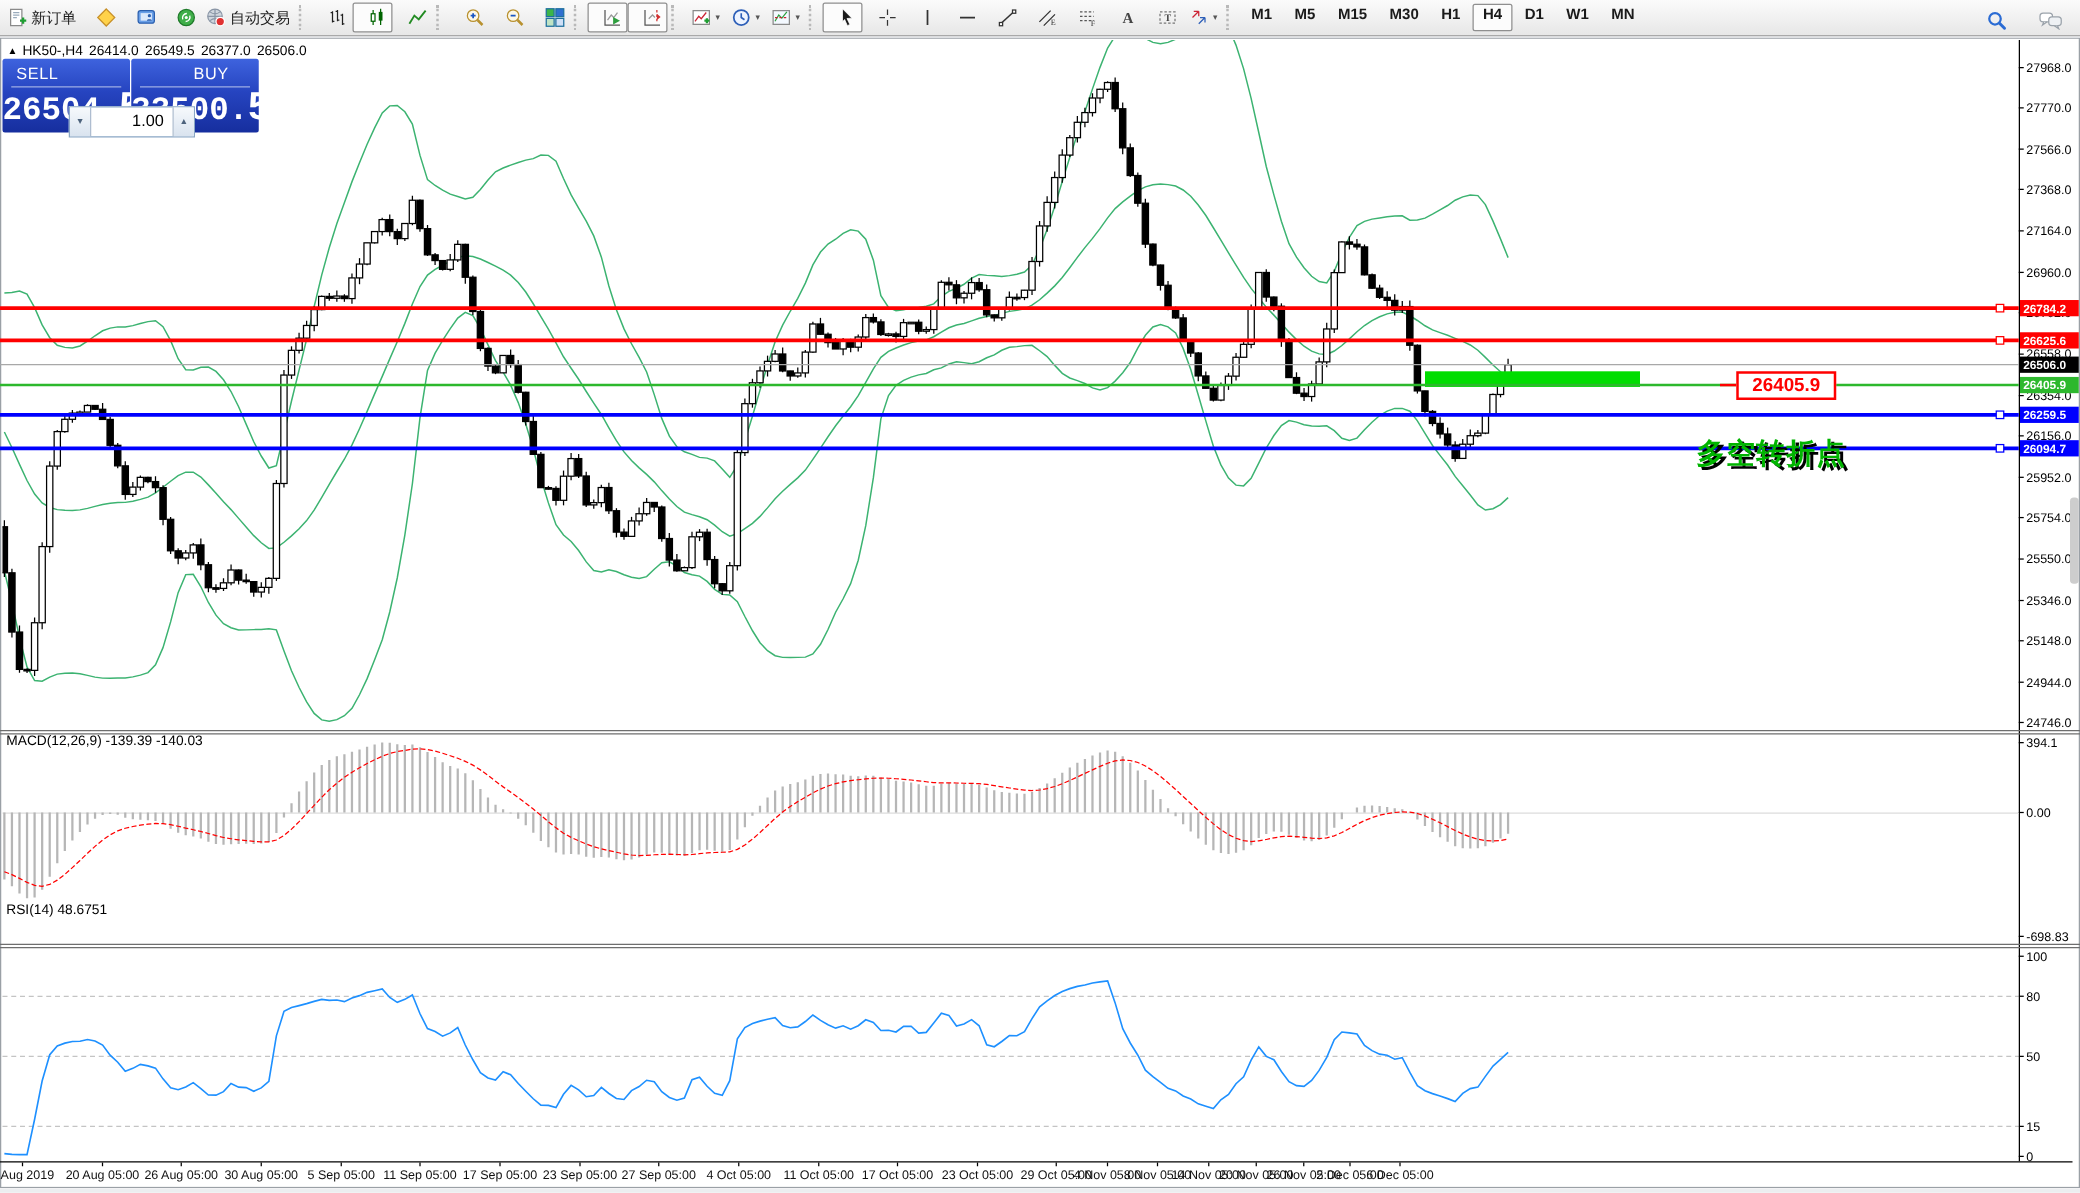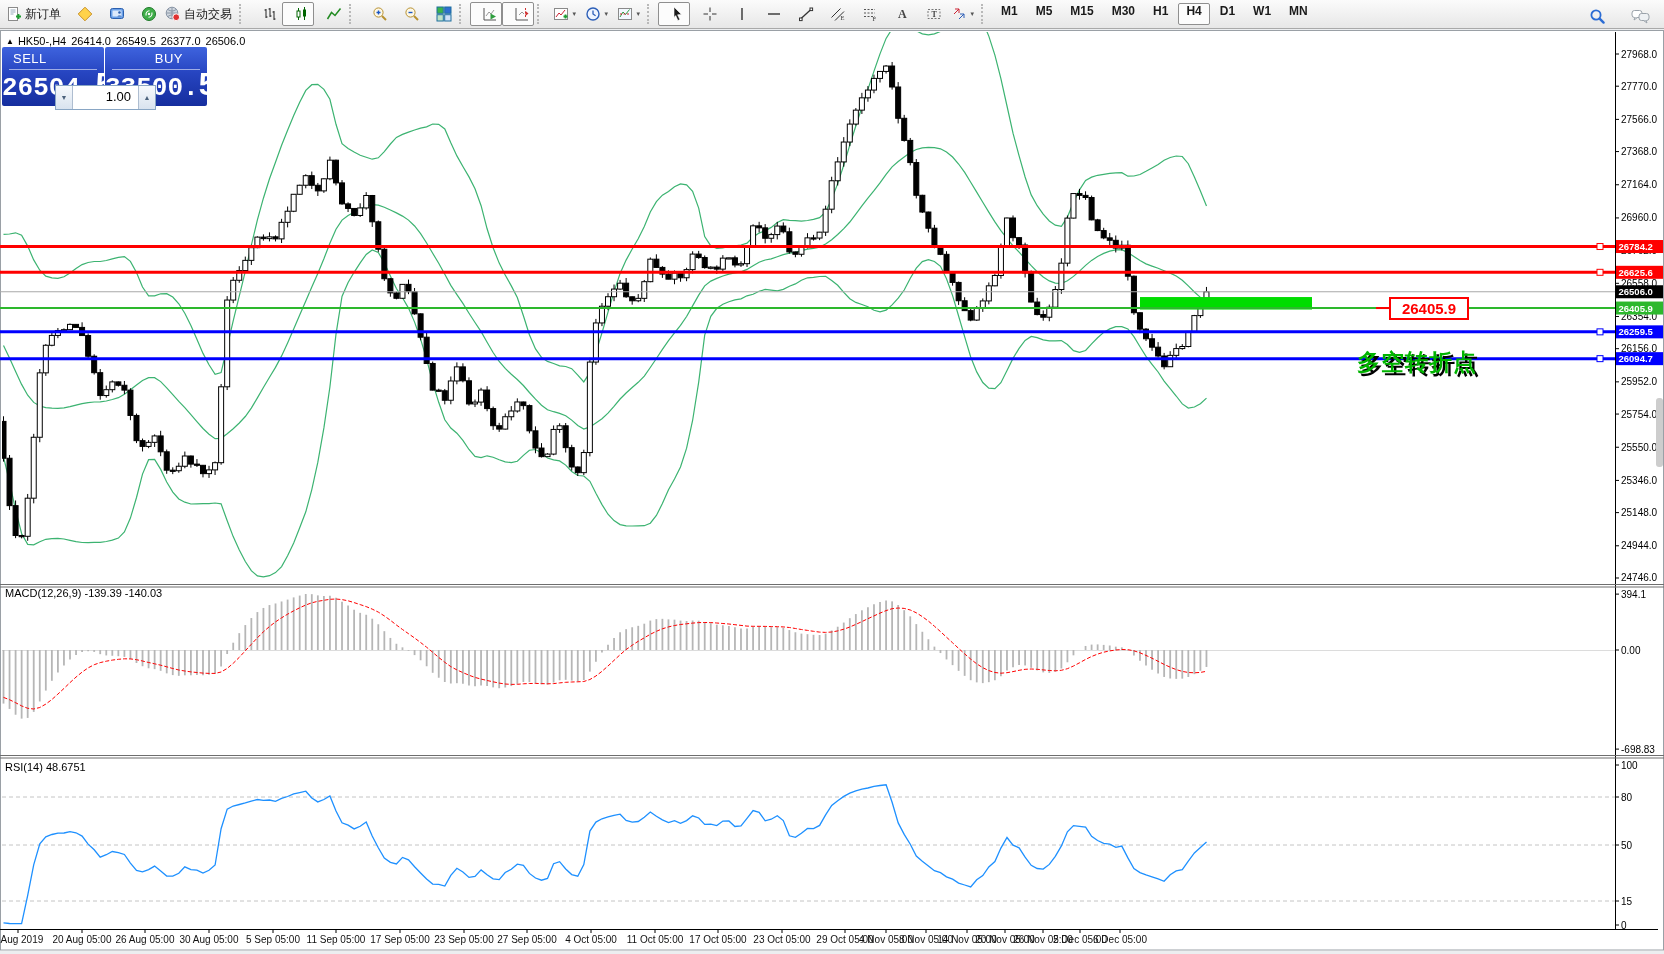--- a/index.html
+++ b/index.html
@@ -49,21 +49,21 @@
   .volume-box{position:absolute;left:53px;top:2px;width:101px;height:25px;box-sizing:border-box;
     background:#fff;border:1px solid #89a6c4;display:flex;z-index:7;margin-top:36px;}
   .spin{width:16px;display:flex;align-items:center;justify-content:center;font-size:7px;color:#4c627c;
     background:linear-gradient(#f6f9fc,#d9e3ef);}
   .spin.down{border-right:1px solid #aebdd0;}
   .spin.up{border-left:1px solid #aebdd0;}
   .vol-value{flex:1;font-size:13px;color:#000;text-align:right;padding-right:7px;line-height:22px;}
 
   .pane-label{position:absolute;left:5px;font-size:11px;color:#000;z-index:5;white-space:nowrap;}
   .macd-label{top:587px;}
-  .rsi-label{top:761px;}
+  .rsi-label{top:722px;}
 
   .annotation{position:absolute;left:1357px;top:347px;font-size:23px;font-weight:bold;color:#00b400;
     text-shadow:3px 3px 0 #000;letter-spacing:1px;z-index:6;white-space:nowrap;}
   .price-box{position:absolute;left:1389px;top:297px;width:76px;height:19px;background:#fff;
     border:2px solid #ff0000;color:#ff0000;font-size:15px;font-weight:bold;text-align:center;
     line-height:19px;z-index:6;}
   .win-scroll{position:absolute;left:1656px;top:398px;width:7px;height:69px;background:#cdcdcd;
     border-radius:3px;z-index:8;}
 </style>
 </head>

